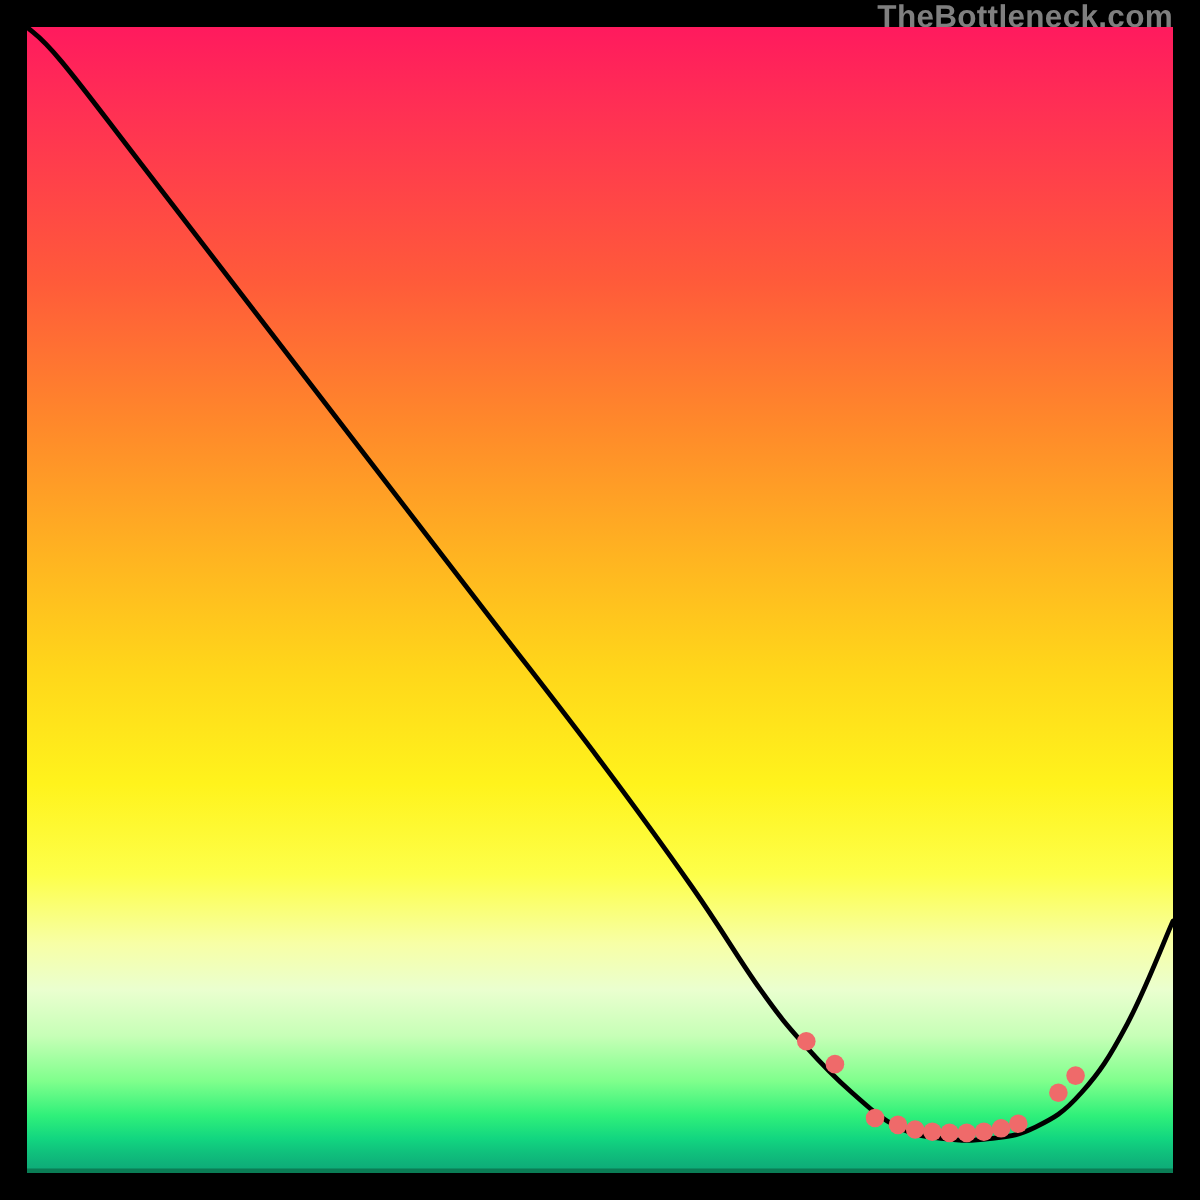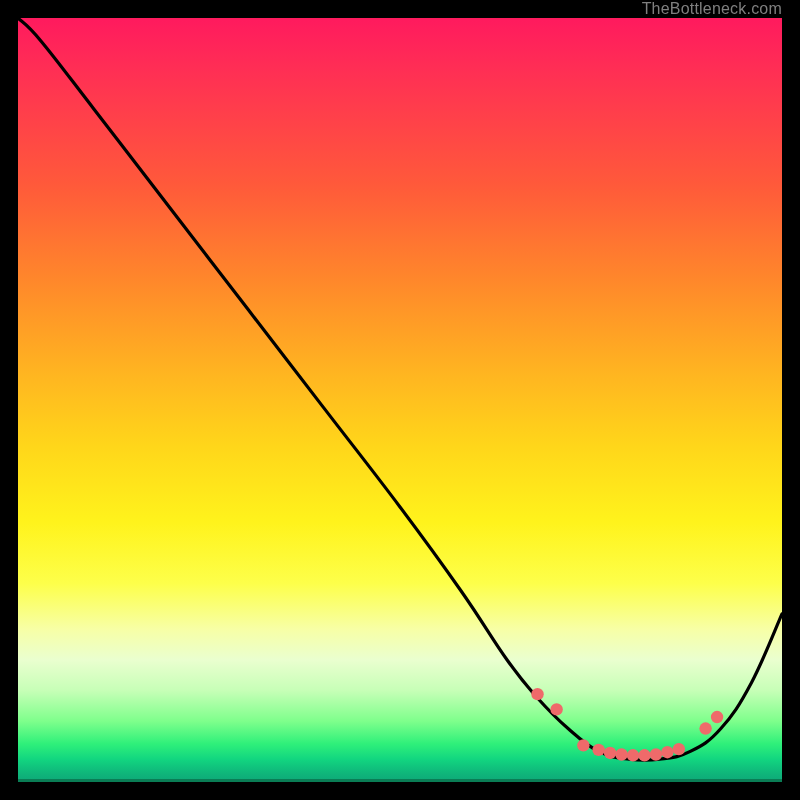--- a/index.html
+++ b/index.html
@@ -51,22 +51,22 @@
     position:absolute;
     left:0; right:0; bottom:0;
     height:3px;
     background:#0a7d55;
   }
   .watermark {
     position: absolute;
     top: 0px;
     right: 18px;
     color: #7f7f7f;
-    font-size: 16px;
-    font-weight: 400;
+    font-size: 21px;
+    font-weight: 700;
     letter-spacing: 0.2px;
     user-select: none;
   }
   svg.curve {
     position: absolute;
     left: 0;
     top: 0;
     width: 764px;
     height: 764px;
     overflow: visible;

